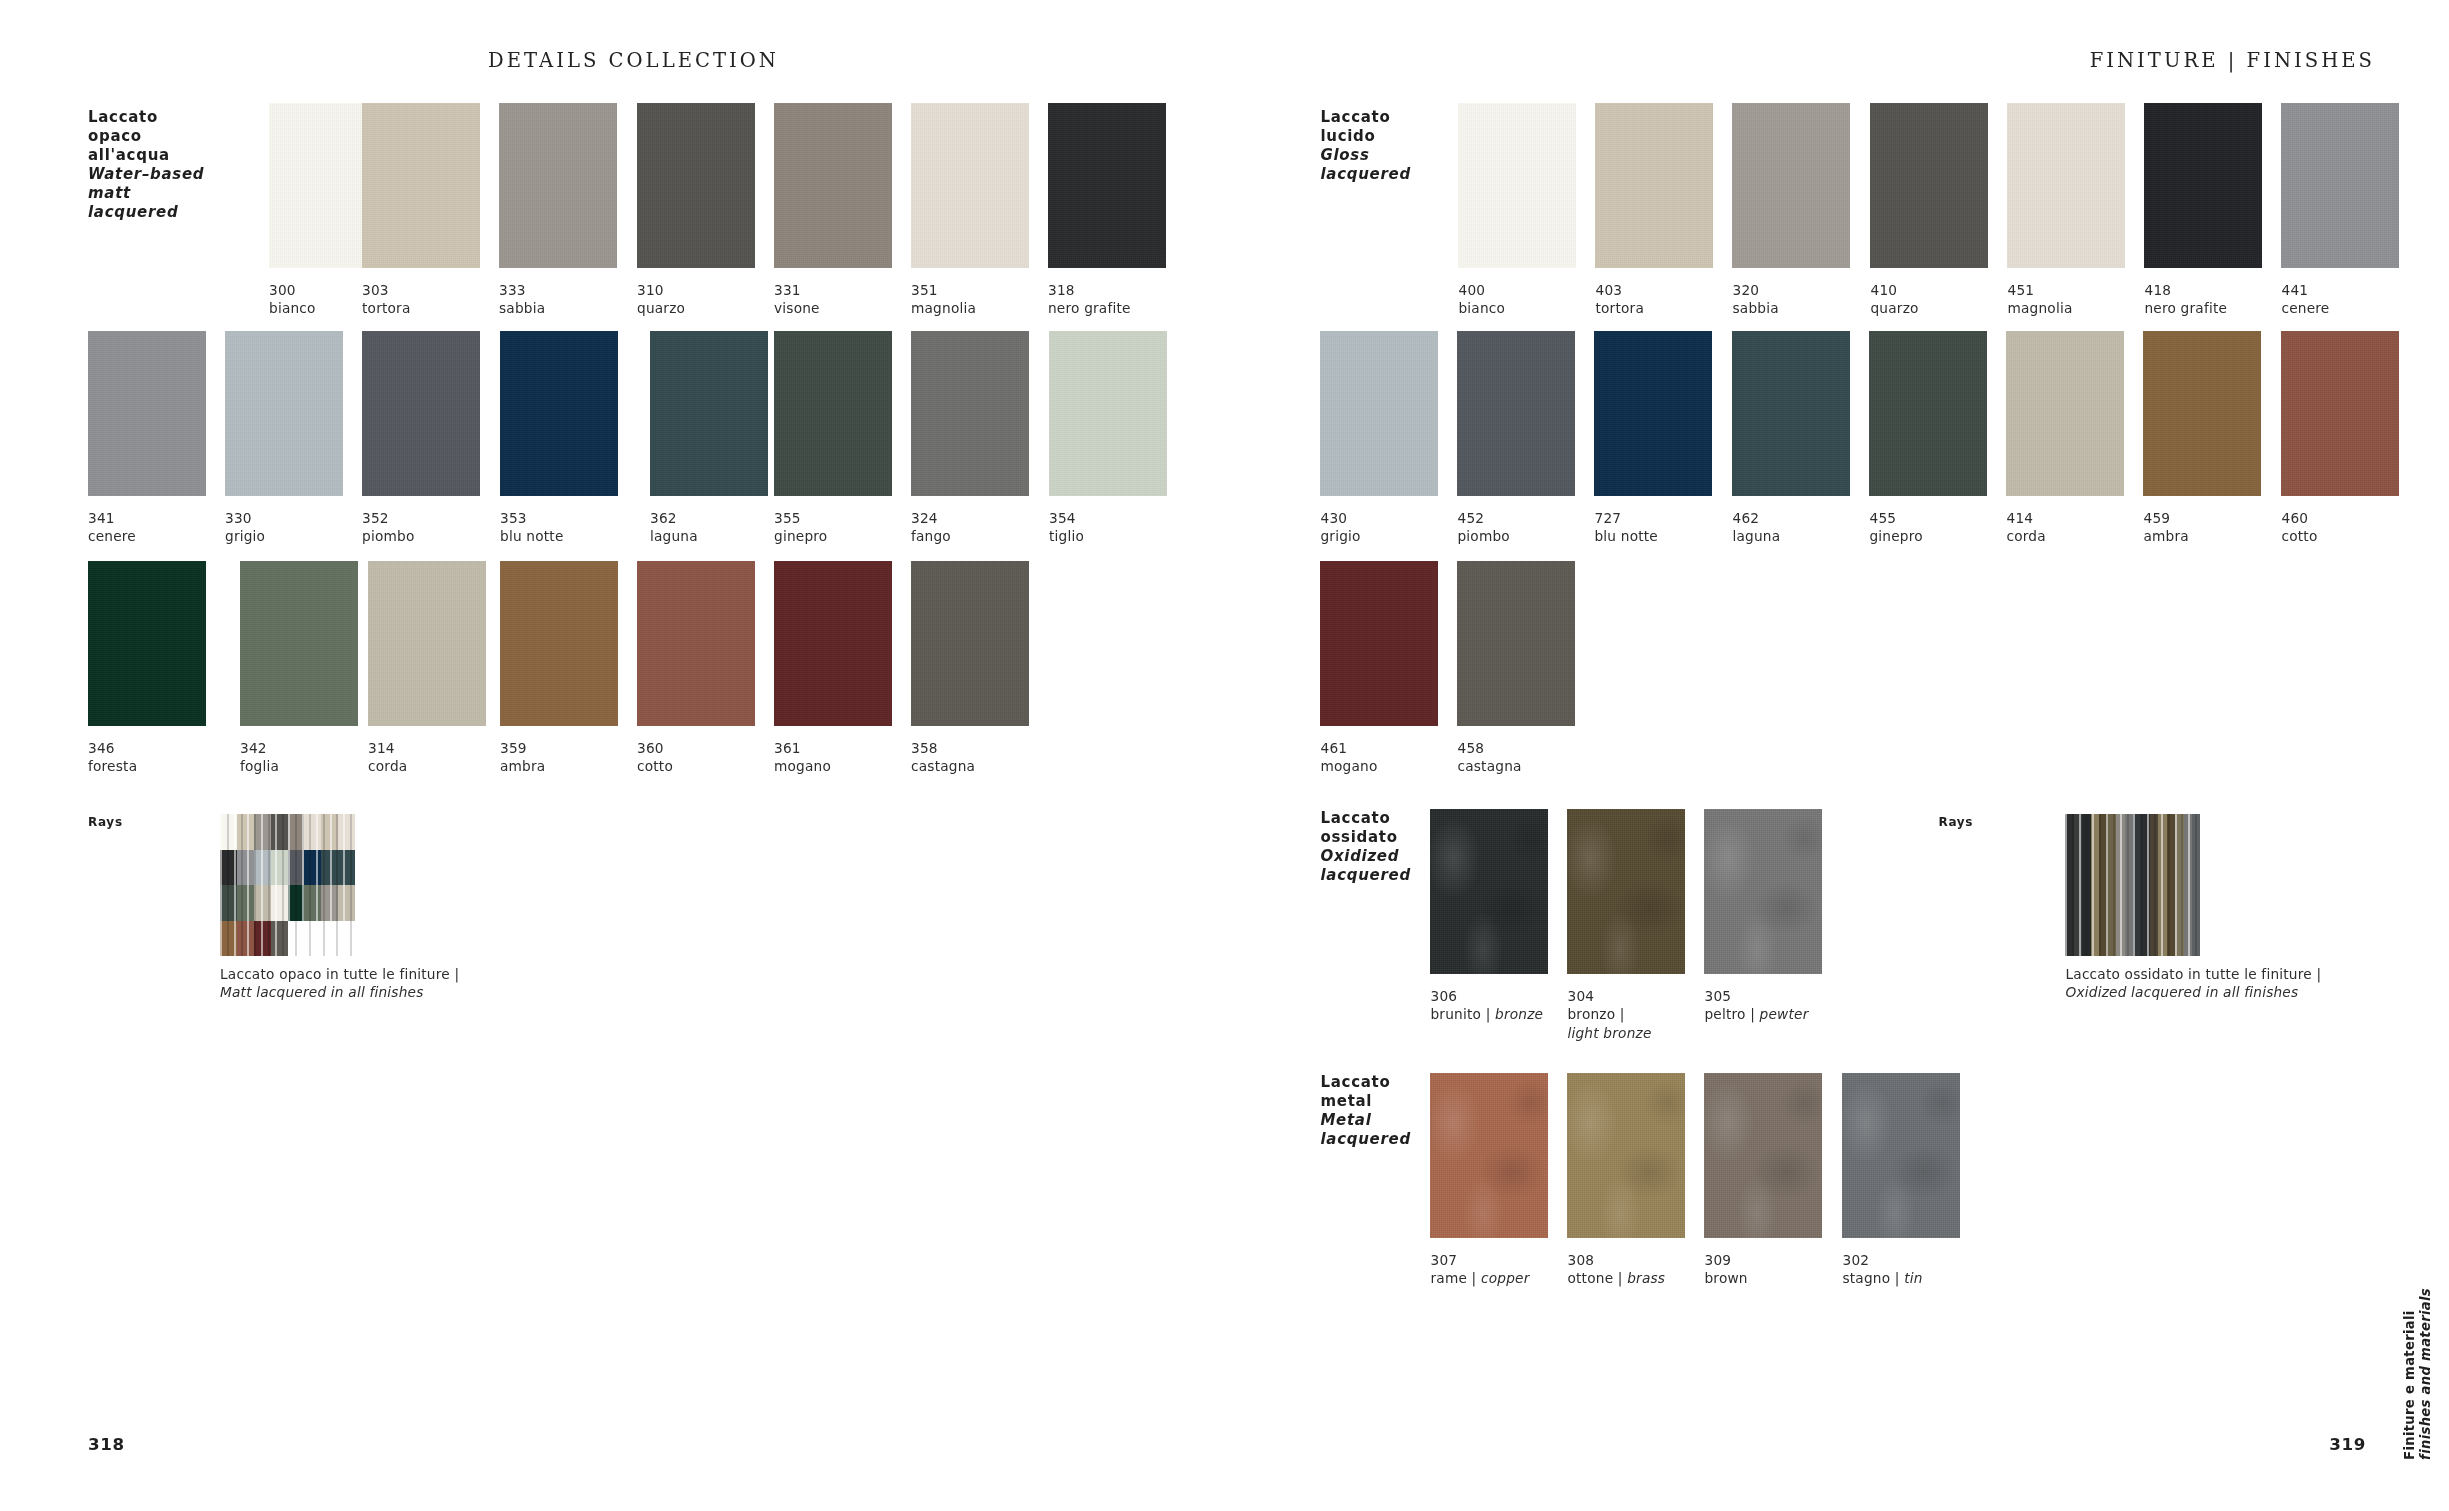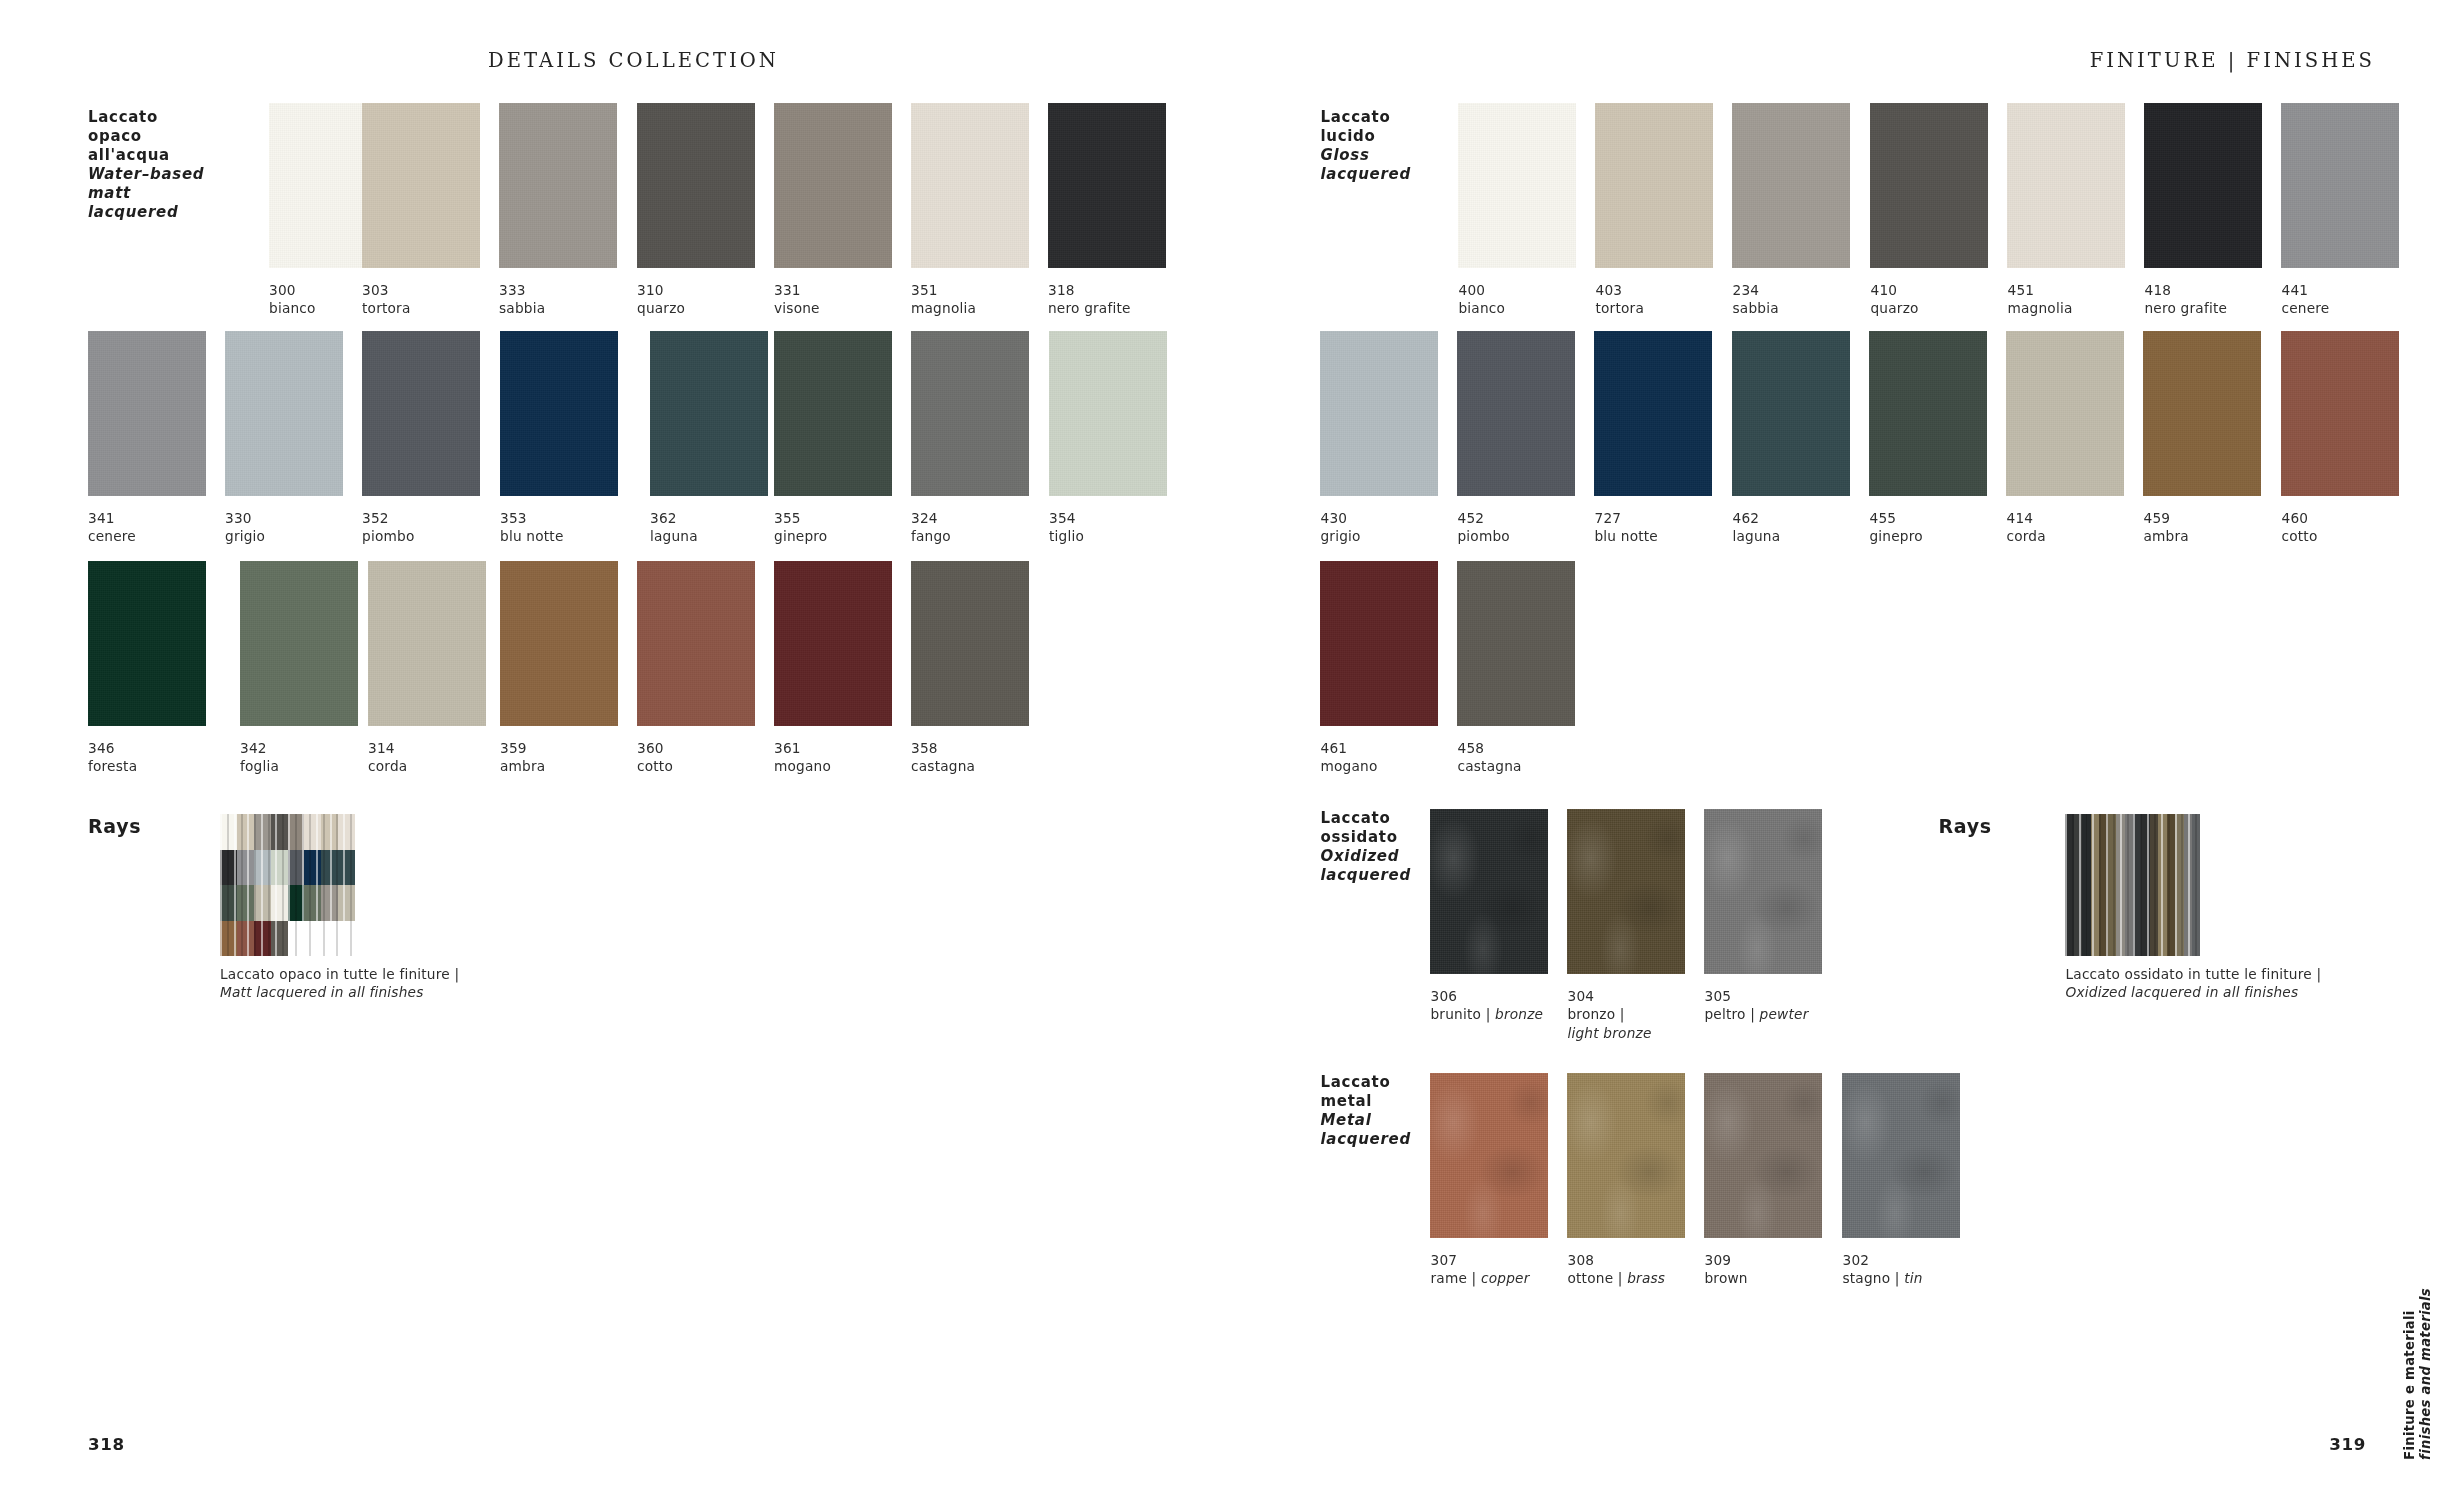--- a/index.html
+++ b/index.html
@@ -83,21 +83,21 @@
     letter-spacing: 0.2px;
     width: 162px;
   }
   .swatch-caption .code { display: block; }
   .swatch-caption .name { display: block; }
   .swatch-caption .name .en { font-style: italic; }
 
   
   .rays-label {
     position: absolute;
-    font-size: 19px;
+    font-size: 12px;
     font-weight: 700;
     letter-spacing: 0.7px;
     color: #1f1f1f;
   }
   .rays-block { position: absolute; }
   .rays-img {
     width: 135px; height: 142px;
     position: relative; overflow: hidden;
     display: block;
   }
@@ -464,21 +464,21 @@
           <div class="swatch-caption">
             <span class="code">403</span>
             <span class="name">tortora</span>
           </div>
         </div>
         <div class="swatch" style="left: 274px;">
           <span class="chip" style="background: rgb(160, 155, 148);">
             <span class="grain"></span>
           </span>
           <div class="swatch-caption">
-            <span class="code">234</span>
+            <span class="code">320</span>
             <span class="name">sabbia</span>
           </div>
         </div>
         <div class="swatch" style="left: 412px;">
           <span class="chip" style="background: rgb(85, 83, 79);">
             <span class="grain"></span>
           </span>
           <div class="swatch-caption">
             <span class="code">410</span>
             <span class="name">quarzo</span>

